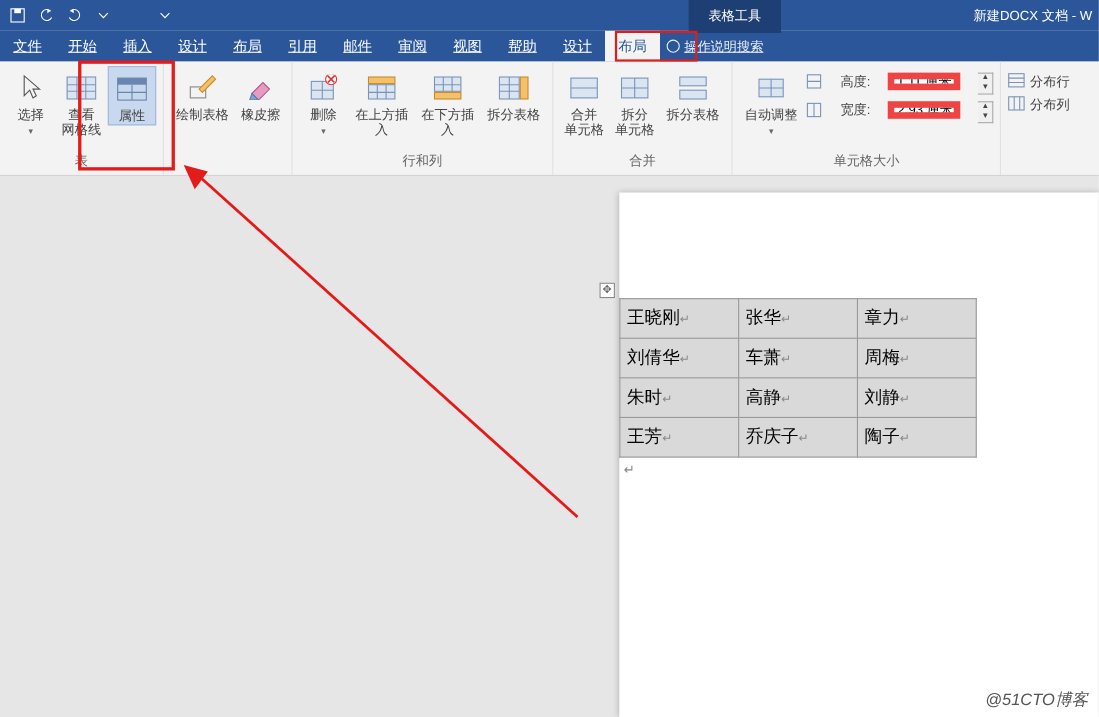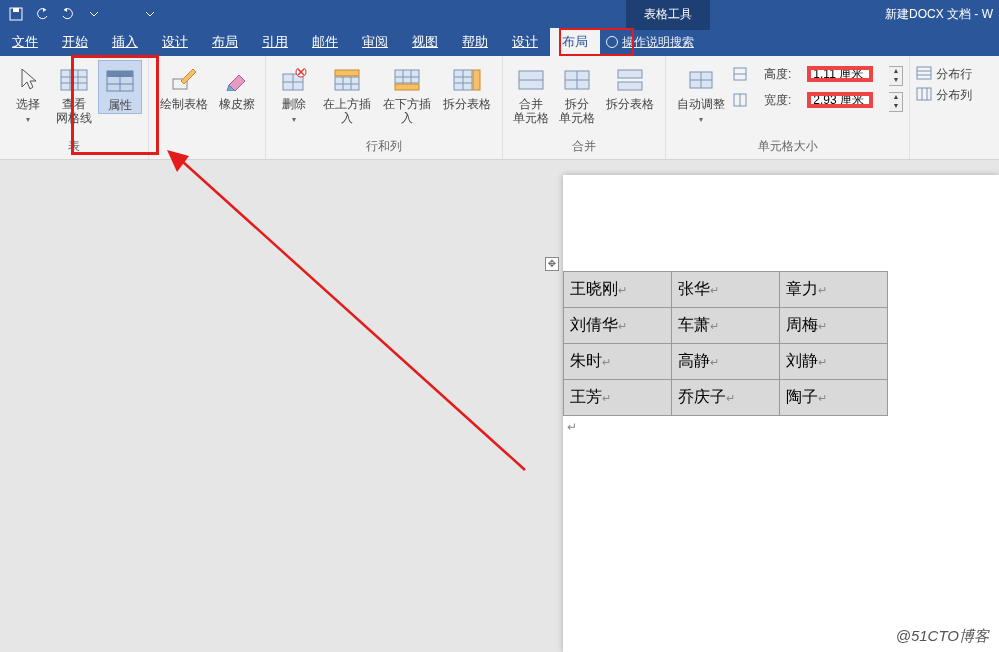--- a/index.html
+++ b/index.html
@@ -29,21 +29,21 @@
   .group .body { flex: 1; display: flex; align-items: flex-start; padding: 4px 6px 0 6px; gap: 2px; }
   .group .label { text-align: center; font-size: 12px; color: #666; padding: 2px 0 4px 0; }
   .bigbtn { width: 44px; display: flex; flex-direction: column; align-items: center; gap: 2px; padding-top: 4px; cursor: pointer; text-align:center; line-height:1.15;}
   .bigbtn.wide { width: 58px; }
   .bigbtn .glyph { width: 32px; height: 32px; display:flex;align-items:center;justify-content:center; }
   .bigbtn .cap { font-size: 12px; }
   .drop { font-size: 8px; color:#666; }
   .bigbtn.sel { background:#c8d8ee; border:1px solid #a0b8da; }
 
   .szrow { display:flex; align-items:flex-start; gap:16px; font-size:12px; height:24px; }
-  .szrow input { width:66px; height:16px; font-size:12px; border:4px solid #ef4444; padding:0 2px; background:#fff;}
+  .szrow input { width:66px; height:16px; font-size:12px; border:6px solid #ef4444; padding:0 2px; background:#fff;}
   .spin { width:14px;height:20px;border:1px solid #ababab;border-left:none;display:flex;flex-direction:column; background:#f0f0f0;}
   .spin div{flex:1;font-size:7px;text-align:center;line-height:1;}
   .szbox { display:flex;flex-direction:column; gap:2px; padding-top:6px; }
 
   .dist { display:flex;flex-direction:column; gap:4px; padding-top:6px; font-size:12px; }
   .dist div { display:flex; align-items:center; gap:4px; }
 
   
   .docarea { position:absolute; top:160px; left:0; right:0; bottom:0; background:#e6e6e6; }
   .page { position:absolute; top:15px; left:563px; width:436px; height:477px; background:#fff; box-shadow: 0 0 6px rgba(0,0,0,.25); }

